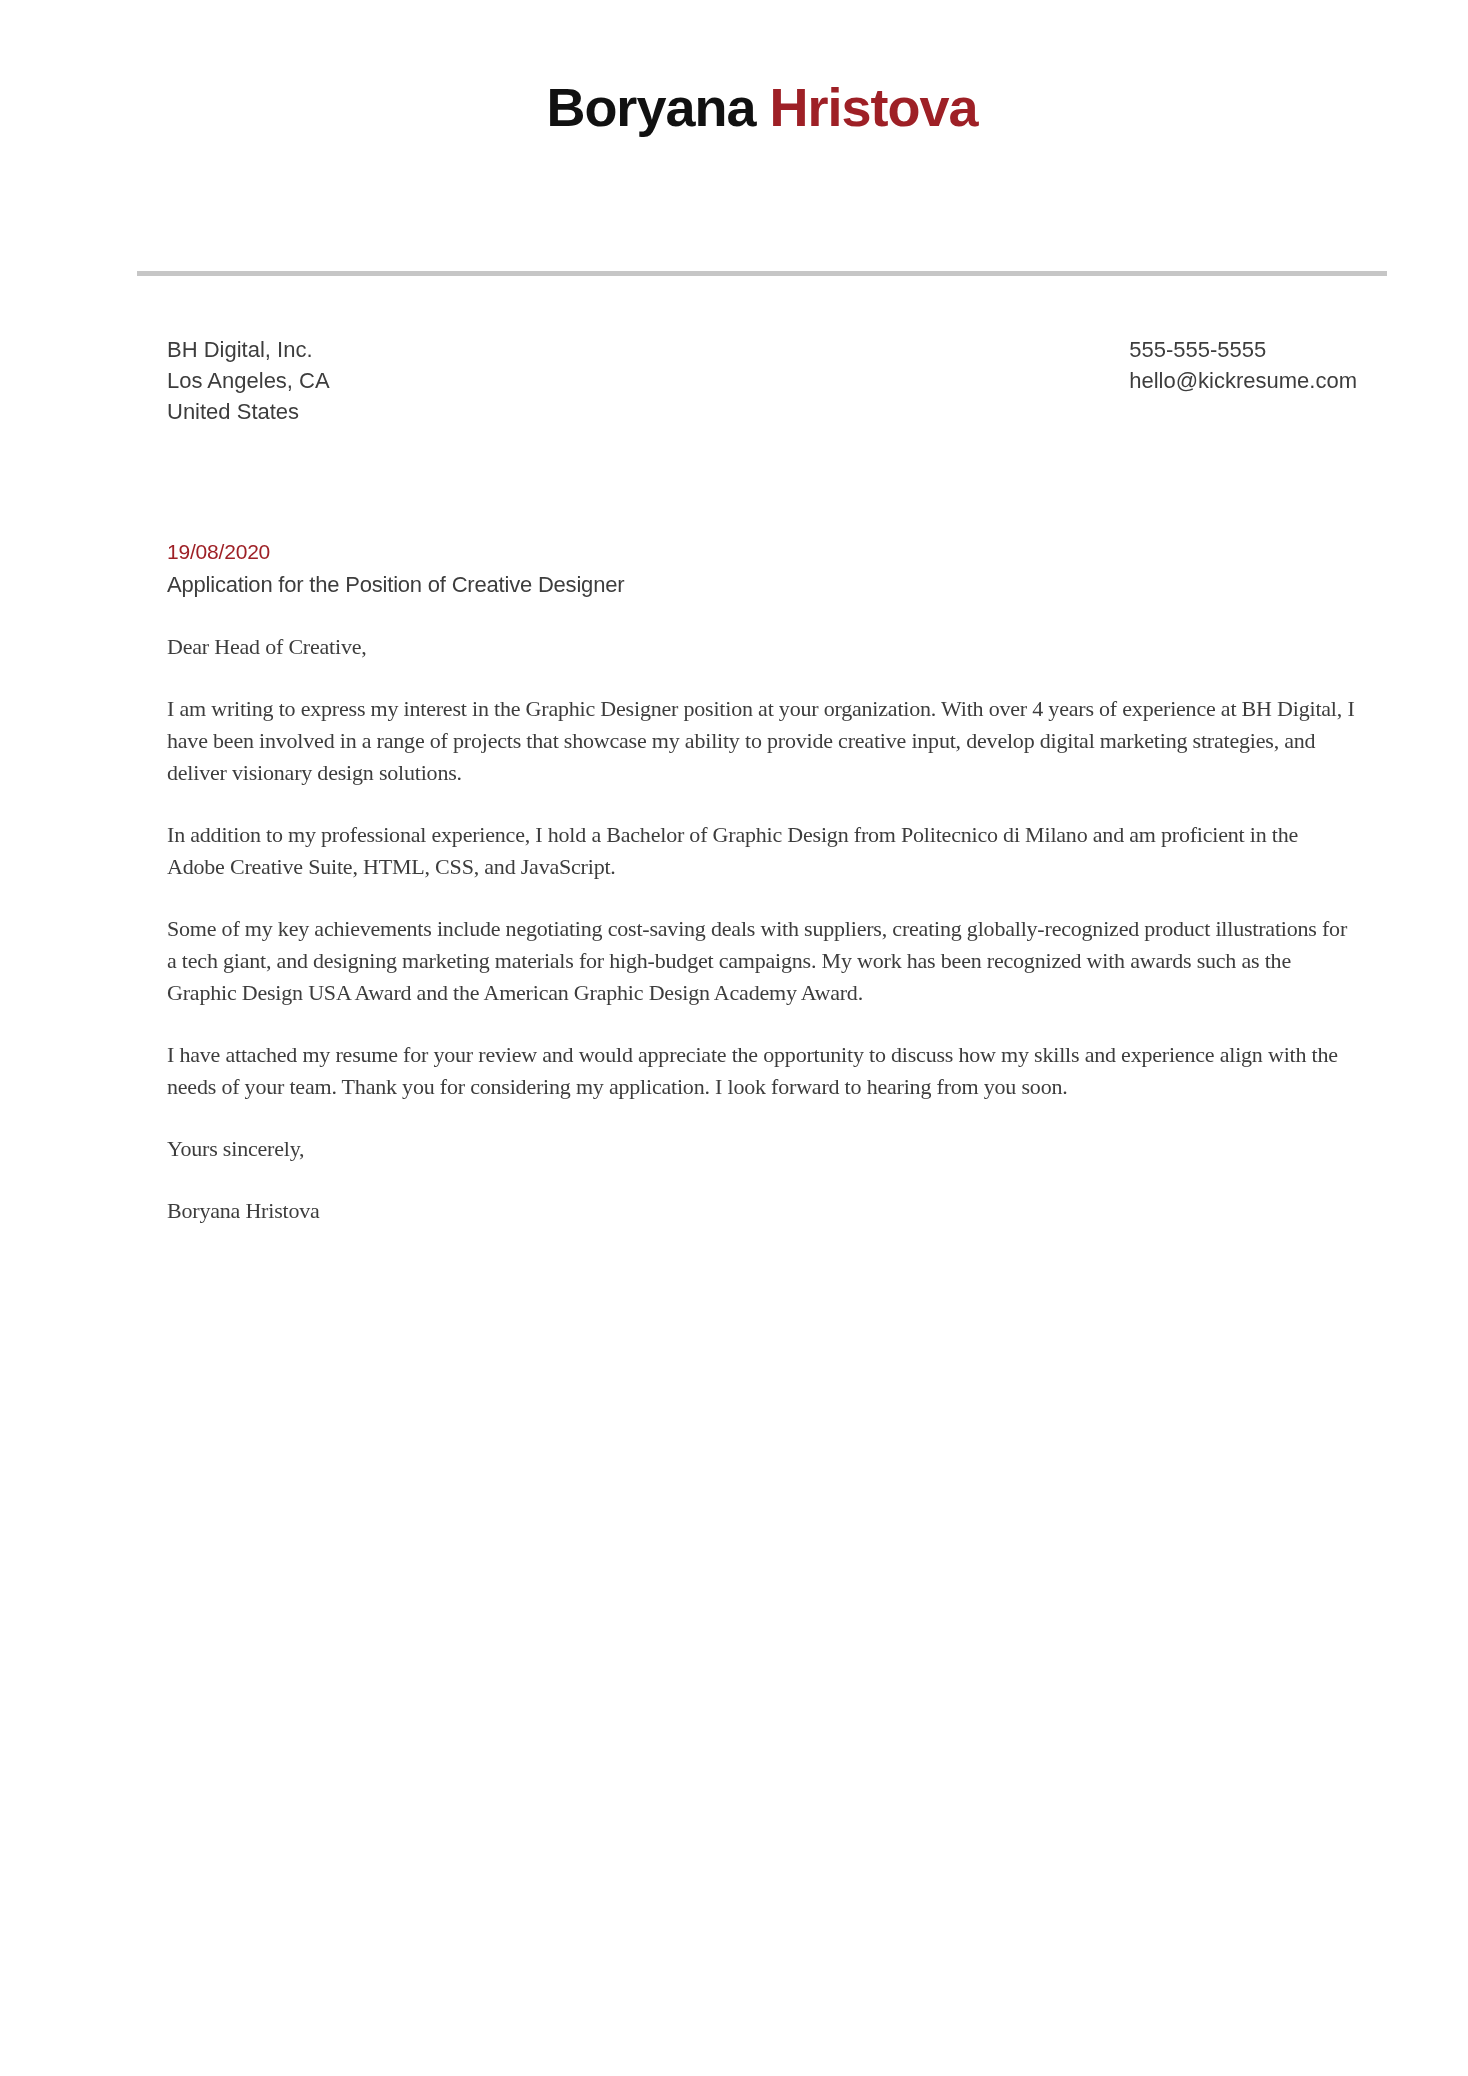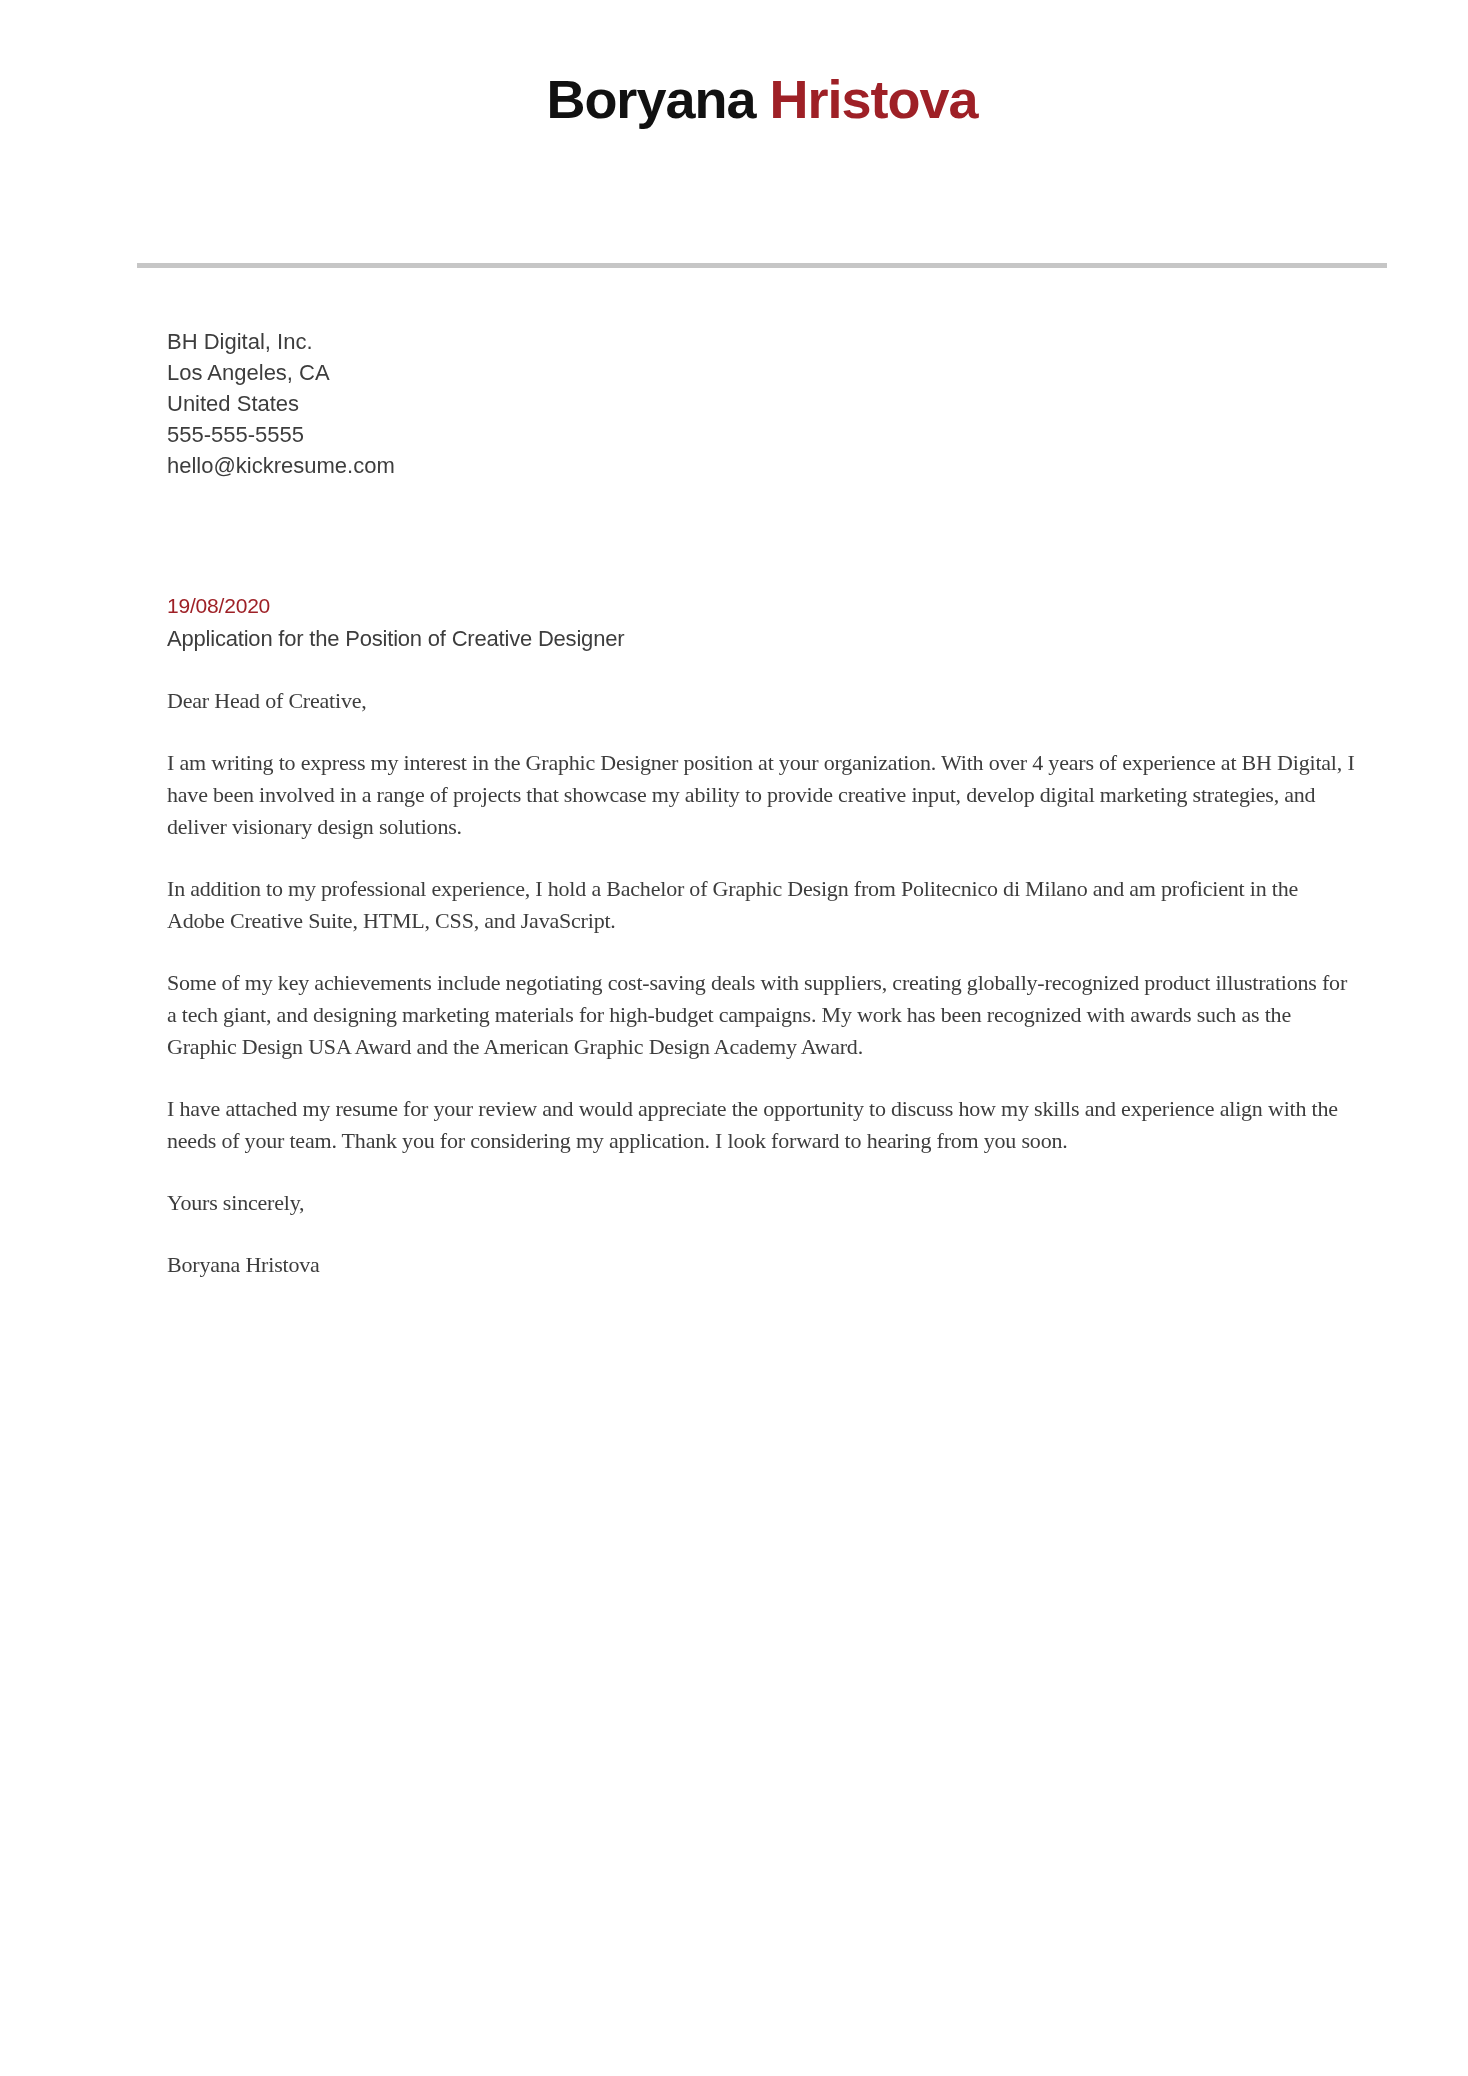--- a/index.html
+++ b/index.html
@@ -11,21 +11,21 @@
     position: relative;
     width: 1468px;
     height: 2076px;
     background: #ffffff;
     overflow: hidden;
     font-family: "Liberation Sans", sans-serif;
   }
   .content {
     position: absolute;
     left: 137px;
-    top: 0;
+    top: 8px;
     width: 1250px;
   }
   .name-heading {
     margin-top: 70px;
     text-align: center;
     font-size: 54px;
     line-height: 58px;
     font-weight: 700;
     letter-spacing: -1px;
     color: #111111;
@@ -41,21 +41,20 @@
   }
   .contact-row {
     display: flex;
     justify-content: space-between;
     align-items: flex-start;
     padding: 0 30px;
     margin-top: 58px;
     font-size: 22px;
     line-height: 31px;
     color: #3d3d3d;
-    flex-direction: column;
   }
   .contact-right {
     text-align: left;
   }
   .letter-body {
     padding: 0 30px;
     margin-top: 112px;
     font-size: 22px;
     line-height: 32px;
     color: #3d3d3d;

